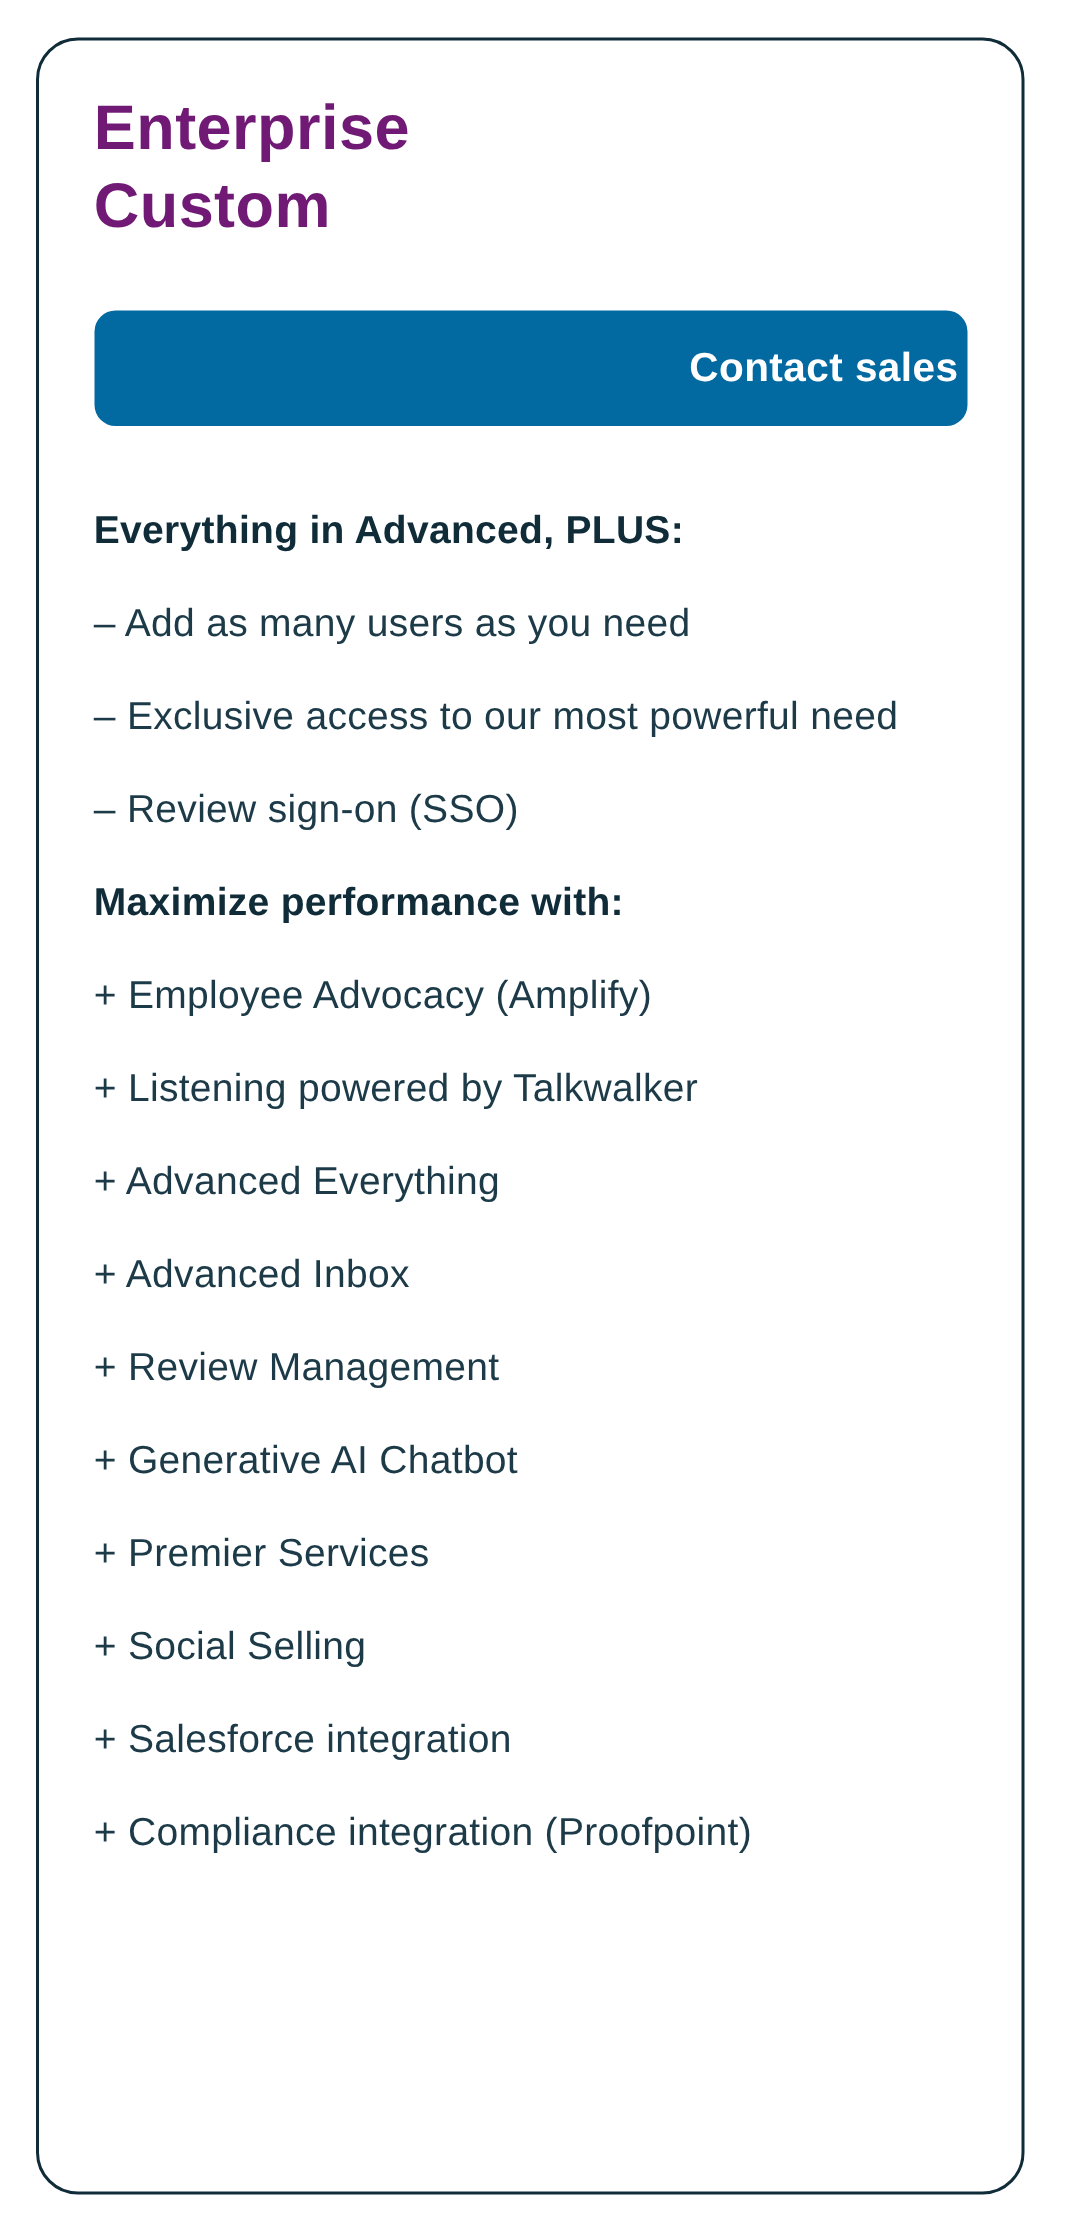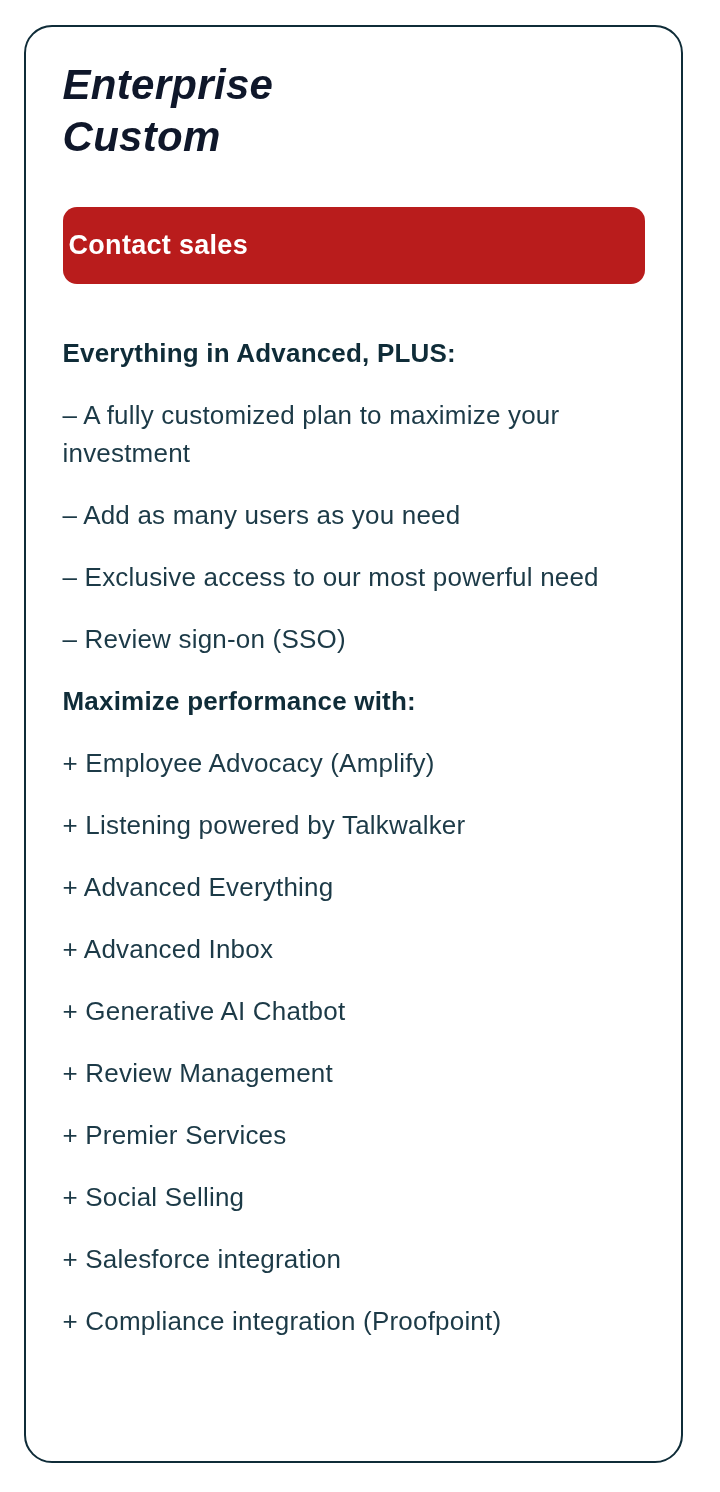--- a/index.html
+++ b/index.html
@@ -24,40 +24,39 @@
     box-sizing: border-box;
     background: #ffffff;
     border: 2.5px solid #0f2c38;
     border-radius: 28px;
     padding: 32px 36px 0 36.5px;
   }
   .plan-name, .plan-price {
     font-size: 42px;
     font-weight: 700;
     line-height: 52px;
-    color: #0f172a;
+    color: #701a75;
     letter-spacing: 0.3px;
     margin: 0;
-    font-style: italic;
   }
   .cta {
     display: block;
     width: 100%;
     height: 77px;
     margin-top: 44px;
-    background: #b91c1c;
+    background: #0369a1;
     color: #ffffff;
     border: none;
     border-radius: 14px;
     font-family: inherit;
     font-size: 27px;
     font-weight: 700;
     letter-spacing: 0.3px;
     cursor: pointer;
-    text-align: left;
+    text-align: right;
   }
   .features {
     margin-top: 50px;
   }
   .features p {
     margin: 16px 0 24px 0;
     font-size: 26px;
     line-height: 38px;
     font-weight: 400;
     color: #1c3a47;
@@ -77,42 +76,41 @@
     <h2 class="plan-name">Enterprise</h2>
 
     <div class="plan-price">Custom</div>
 
     <button class="cta">Contact sales</button>
 
     <div class="features">
 
       <p class="feature-header">Everything in Advanced, PLUS:</p>
 
-      <p class="feature-item">– A fully customized plan to maximize your investment</p>
 
       <p class="feature-item">– Add as many users as you need</p>
 
       <p class="feature-item">– Exclusive access to our most powerful need</p>
 
 
       <p class="feature-item">– Review sign-on (SSO)</p>
 
       <p class="feature-header">Maximize performance with:</p>
 
       <p class="feature-item">+ Employee Advocacy (Amplify)</p>
 
       <p class="feature-item">+ Listening powered by Talkwalker</p>
 
       <p class="feature-item">+ Advanced Everything</p>
 
       <p class="feature-item">+ Advanced Inbox</p>
 
+      <p class="feature-item">+ Review Management</p>
+
       <p class="feature-item">+ Generative AI Chatbot</p>
-
-      <p class="feature-item">+ Review Management</p>
 
       <p class="feature-item">+ Premier Services</p>
 
       <p class="feature-item">+ Social Selling</p>
 
       <p class="feature-item">+ Salesforce integration</p>
 
       <p class="feature-item">+ Compliance integration (Proofpoint)</p>
 
     </div>

